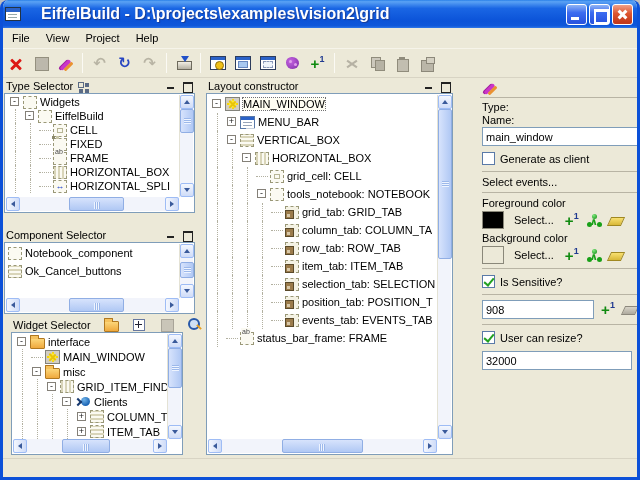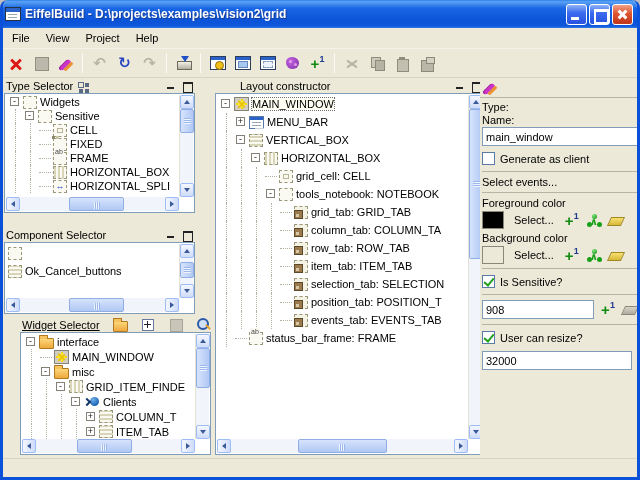--- a/index.html
+++ b/index.html
@@ -16,21 +16,21 @@
   
   .titlebar{
     position:absolute;left:-3px;top:0;width:640px;height:28px;
     background:linear-gradient(180deg,#2a80e8 0%,#5aa2f4 6%,#1a66e4 30%,#0b53d8 75%,#0e57da 92%,#2f77e8 100%);
     border-radius:7px 7px 0 0;
     display:flex;align-items:center;padding:0 5px;
   }
   .app-icon{width:16px;height:14px;background:#fff;border:1px solid #234;position:relative;margin-right:4px;flex:none;}
   .app-icon::before{content:"";position:absolute;left:0;right:0;top:0;height:4px;background:#2b62c8;}
   .app-icon::after{content:"";position:absolute;left:2px;top:6px;width:9px;height:1px;background:#9aa;box-shadow:0 3px 0 #9aa;}
-  .title{color:#fff;font-weight:bold;font-size:12px;text-shadow:1px 1px 1px #1a3a90;white-space:nowrap;overflow:hidden;flex:1;}
+  .title{color:#fff;font-weight:bold;font-size:16px;text-shadow:1px 1px 1px #1a3a90;white-space:nowrap;overflow:hidden;flex:1;margin-left:16px;}
   .winbtns{display:flex;gap:2px;flex:none;padding-right:2px;}
   .wb{width:21px;height:21px;border-radius:3px;border:1px solid #fff;position:relative;}
   .wb.min,.wb.max{background:linear-gradient(180deg,#8fb4f4 0%,#3c6cf0 40%,#2a55e0 90%);}
   .wb.close{background:linear-gradient(180deg,#f0a088 0%,#dd5630 45%,#c43a1c 90%);}
   .wb.min::before{content:"";position:absolute;left:4px;bottom:4px;width:8px;height:3px;background:#fff;}
   .wb.max::before{content:"";position:absolute;left:4px;top:4px;width:11px;height:10px;border:2px solid #fff;border-top-width:3px;}
   .wb.close::before,.wb.close::after{content:"";position:absolute;left:4px;top:8px;width:11px;height:3px;background:#fff;}
   .wb.close::before{transform:rotate(45deg);}
   .wb.close::after{transform:rotate(-45deg);}
   
@@ -148,22 +148,22 @@
   .vtrack{position:absolute;left:0;right:0;top:14px;bottom:14px;}
   .vthumb{position:absolute;left:0;width:14px;background:linear-gradient(90deg,#d7e3fc,#b0c8f4);border:1px solid #90aee4;border-radius:2px;}
   .vthumb::after{content:"";position:absolute;left:3px;top:50%;margin-top:-3px;width:7px;height:6px;background:repeating-linear-gradient(0deg,#eef4ff 0 1px,#9cb8ea 1px 2px);}
   .htrack{flex:1;position:relative;}
   .hthumb{position:absolute;top:0;height:14px;background:linear-gradient(180deg,#d7e3fc,#b0c8f4);border:1px solid #90aee4;border-radius:2px;}
   .hthumb::after{content:"";position:absolute;top:4px;left:50%;margin-left:-3px;width:6px;height:7px;background:repeating-linear-gradient(90deg,#eef4ff 0 1px,#9cb8ea 1px 2px);}
   
   .p-type{left:1px;top:78px;width:191px;height:135px;}
   .p-comp{left:1px;top:150px;width:191px;height:87px;}
   .p-comp{top:227px;}
-  .p-widget{left:17px;top:317px;width:191px;height:138px;text-decoration:underline;}
-  .p-layout{left:212px;top:78px;width:269px;height:377px;padding-left:23px;}
+  .p-widget{left:8px;top:317px;width:172px;height:138px;}
+  .p-layout{left:203px;top:78px;width:247px;height:377px;}
   .p-type .vthumb{top:0;height:24px;}
   .p-type .hthumb{left:34%;width:38%;}
   .p-comp .vthumb{top:4px;height:16px;}
   .p-comp .hthumb{left:34%;width:38%;}
   .p-widget .vthumb{top:0;height:40px;}
   .p-widget .hthumb{left:28%;width:38%;}
   .p-layout .vthumb{top:0;height:150px;}
   .p-layout .hthumb{left:30%;width:40%;}
   
   .props{position:absolute;left:450px;top:78px;width:184px;height:377px;background:#ece9d8;margin-left:27px;}
@@ -285,21 +285,21 @@
             </span>
             <span class="icon widgets-box-icon"></span>
             <span class="tlabel">Widgets</span>
           </div>
           <div class="trow">
             <span class="guide"></span>
             <span class="exp">
               <i>-</i>
             </span>
             <span class="icon containers-box-icon"></span>
-            <span class="tlabel">Sensitive</span>
+            <span class="tlabel">EiffelBuild</span>
           </div>
           <div class="trow">
             <span class="guide"></span>
             <span class="guide"></span>
             <span class="stub"></span>
             <span class="icon cell-icon"></span>
             <span class="tlabel">CELL</span>
           </div>
           <div class="trow">
             <span class="guide"></span>
@@ -359,20 +359,21 @@
     <div class="panel-header">
       <span class="panel-title">Component Selector</span>
       <span class="ph-spacer"></span>
       <span class="ph-btn ph-min"></span>
       <span class="ph-btn ph-max"></span>
     </div>
     <div class="panel-body">
       <div class="tree">
           <div class="trow">
             <span class="icon notebook-icon"></span>
+            <span class="tlabel">Notebook_component</span>
           </div>
           <div class="trow">
             <span class="icon buttons-box-icon"></span>
             <span class="tlabel">Ok_Cancel_buttons</span>
           </div>
         </div>
       <div class="vscroll">
         <div class="sbtn arr-up" style="position:absolute;top:0;">
             <span class="arr"></span>
           </div>

